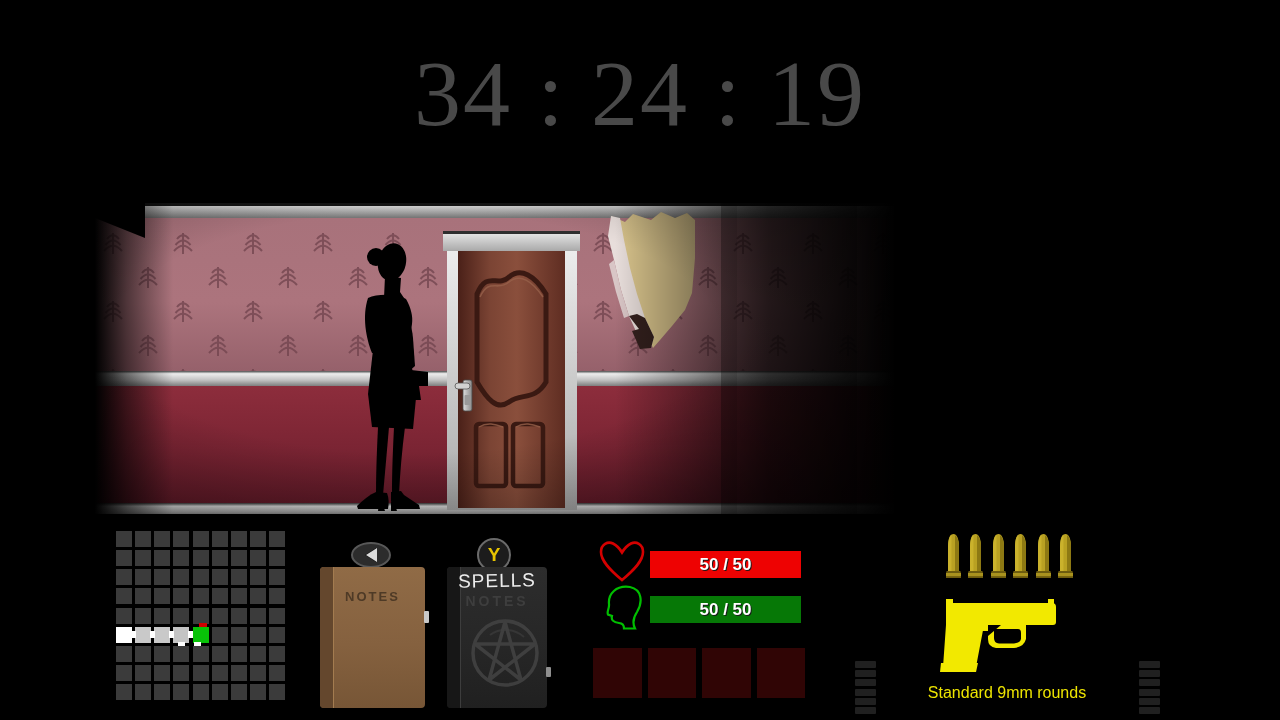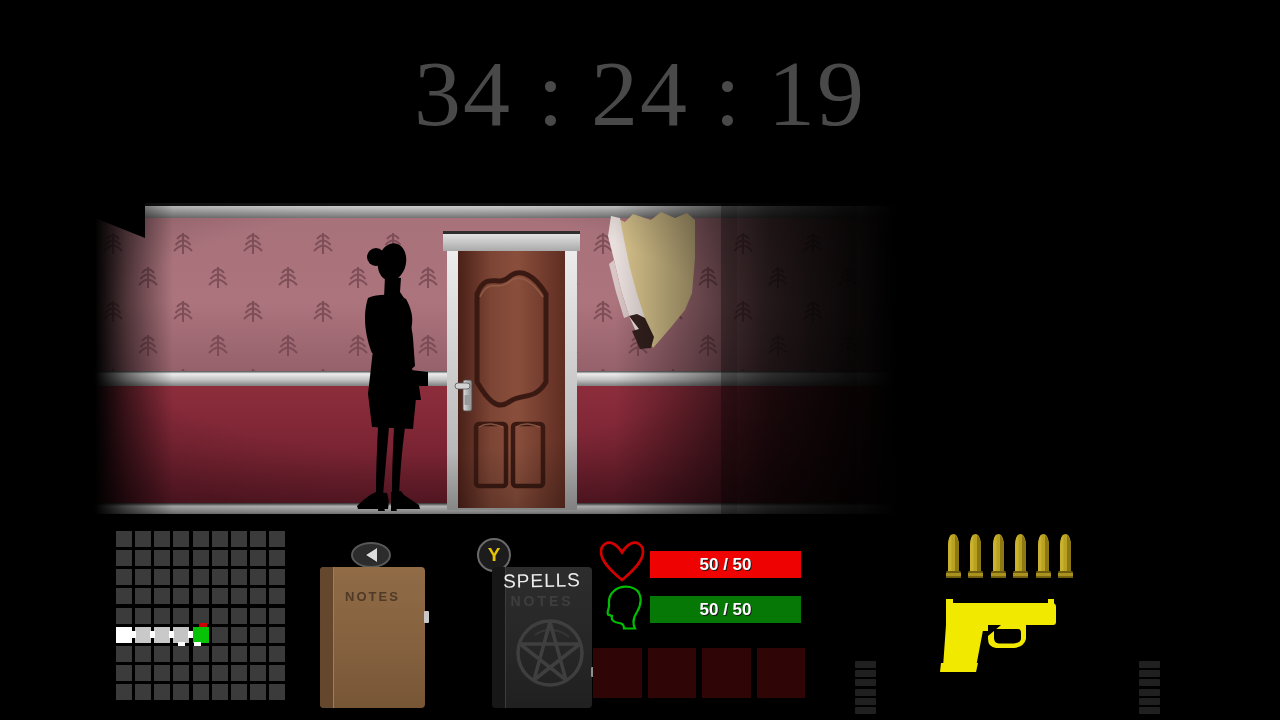--- a/index.html
+++ b/index.html
@@ -16,21 +16,21 @@
   #scene{left:95px;top:198px;width:800px;height:320px;}
 
   
   #minimap{left:116px;top:531px;width:173px;height:173px;}
 
   
   .book{border-radius:4px;}
   #notes-book{left:320px;top:567px;width:105px;height:141px;
       background:linear-gradient(180deg,#906b46 0%,#85613f 55%,#775636 100%);}
   #spells-book{left:447px;top:567px;width:100px;height:141px;
-      background:linear-gradient(180deg,#2d2d2d 0%,#262626 60%,#202020 100%);margin-left:45px;}
+      background:linear-gradient(180deg,#2d2d2d 0%,#262626 60%,#202020 100%);}
   .spine{position:absolute;left:0;top:0;bottom:0;width:13px;border-radius:4px 0 0 4px;}
   #notes-book .spine{background:#64472d;border-right:1px solid #a37c50;}
   #spells-book .spine{background:#171717;border-right:1px solid #3d3d3d;}
   .book-tab{position:absolute;right:-4px;width:5px;border-radius:1px;}
   #notes-book .book-tab{top:44px;height:12px;background:#c9c9c9;}
   #spells-book .book-tab{top:100px;height:10px;background:#8f8f8f;}
   #notes-label{left:0;right:0;top:22px;text-align:center;color:#4e3a26;
       font-size:13px;font-weight:bold;letter-spacing:2px;}
   #spells-label{left:0;right:0;top:3px;text-align:center;color:#ececec;
       font-size:19px;letter-spacing:1px;transform:rotate(-1deg);}
@@ -474,20 +474,21 @@
       <rect x="8" y="30" width="78" height="6"></rect>
       <path d="M50,30 L88,30 L88,44 Q86,52 76,53 L58,53 Q50,52 50,44 Z"></path>
       <path d="M8,30 L46,30 L38,72 Q37,77 32,77 L8,77 Q4,77 5,72 Z"></path>
       <path d="M3,68 L40,68 L38,77 L2,77 Z"></path>
     </g>
     <g fill="#000">
       <path d="M56,34 L80,34 Q83,34 83,38 L83,44 Q82,48 76,48.5 L61,48.5 Q56,48 56,43 Z"></path>
       <path d="M50,30 L63,30 L50,41 Z"></path>
     </g>
   </svg>
+  <div id="ammo-caption" class="abs">Standard 9mm rounds</div>
   <div id="dashes-right" class="abs dash-col">
       <div class="dash"></div>
       <div class="dash"></div>
       <div class="dash"></div>
       <div class="dash"></div>
       <div class="dash"></div>
       <div class="dash"></div>
     </div>
 
 </div>

